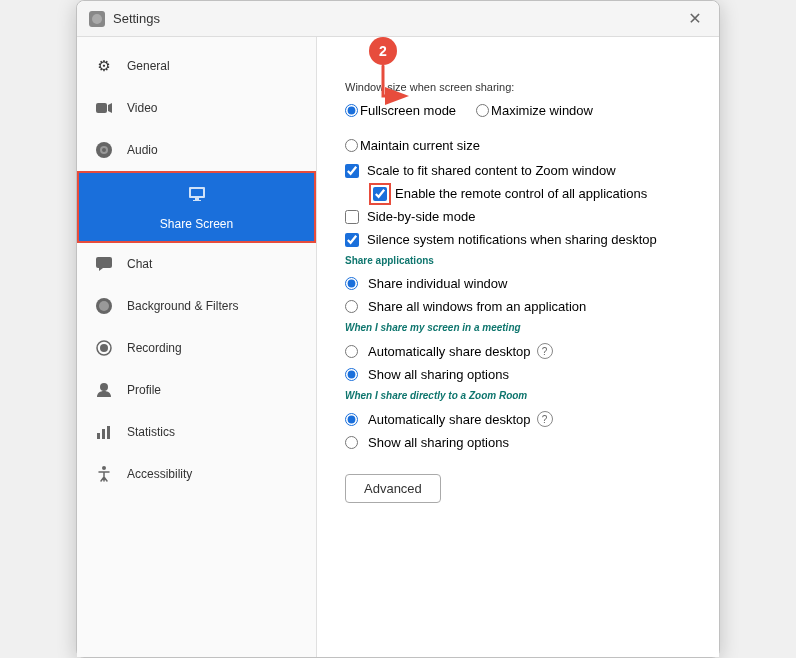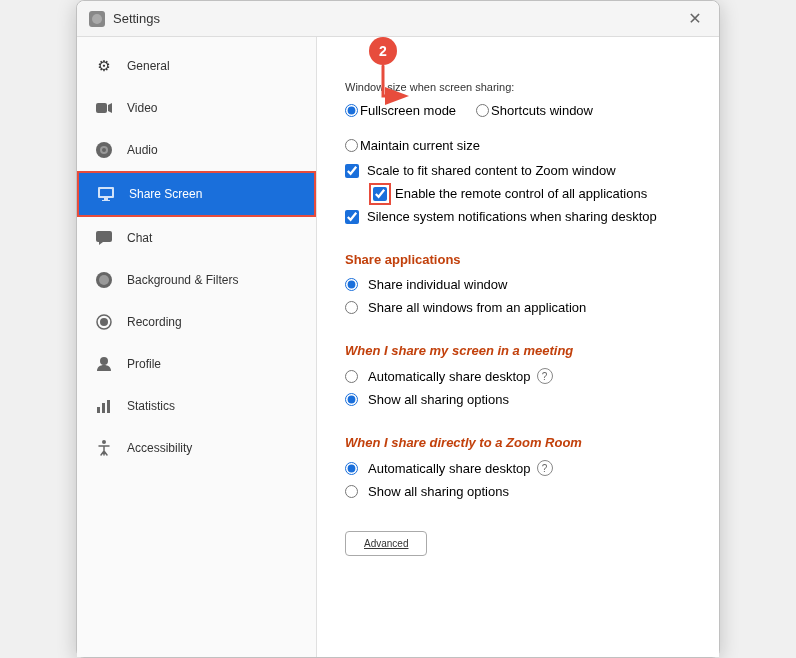--- a/index.html
+++ b/index.html
@@ -144,53 +144,52 @@
       accent-color: #1a6fdb;
       cursor: pointer;
       width: 14px;
       height: 14px;
     }
     .checkbox-highlighted {
       outline: 2px solid #e74c3c;
       outline-offset: 2px;
     }
     .section-header {
-      font-size: 13px;
+      font-size: 10px;
       font-weight: 600;
-      color: #c2410c;
-      margin-top: 28px;
+      color: #0f766e;
+      margin-top: 8px;
       margin-bottom: 10px;
     }
     .italic-header {
       font-style: italic;
       font-weight: 600;
     }
     .info-icon {
       display: inline-flex;
       align-items: center;
       justify-content: center;
       width: 16px;
       height: 16px;
       border: 1px solid #888;
       border-radius: 50%;
       font-size: 10px;
       color: #666;
       cursor: pointer;
       margin-left: 4px;
     }
     .advanced-btn {
-      margin-top: 24px;
+      margin-top: 16px;
       padding: 6px 18px;
       background: #fff;
       border: 1px solid #aaa;
       border-radius: 4px;
       cursor: pointer;
-      font-size: 10px;
+      font-size: 13px;
       color: #333;
-      text-decoration: underline;
     }
     
     .annotation-bubble {
       position: absolute;
       width: 28px;
       height: 28px;
       background: #e74c3c;
       border-radius: 50%;
       color: white;
       font-weight: bold;
@@ -244,21 +243,21 @@
         <span class="icon">
           <svg width="18" height="18" viewBox="0 0 18 18" fill="none">
             <circle cx="9" cy="9" r="8" fill="#666"></circle>
             <circle cx="9" cy="9" r="4" fill="#999"></circle>
             <circle cx="9" cy="9" r="2" fill="#666"></circle>
           </svg>
         </span>
         <span class="label">Audio</span>
       </div>
 
-      <div class="sidebar-item active relative-container" style="position:relative;">
+      <div class="sidebar-item active relative-container" style="position:relative;flex-direction:column;">
         <span class="icon">
           <svg width="18" height="18" viewBox="0 0 18 18" fill="none">
             <rect x="1" y="2" width="16" height="11" rx="1" fill="white" opacity="0.8"></rect>
             <rect x="3" y="4" width="12" height="7" rx="0.5" fill="#1a6fdb"></rect>
             <rect x="7" y="13" width="4" height="2" fill="white" opacity="0.8"></rect>
             <rect x="5" y="15" width="8" height="1" fill="white" opacity="0.8"></rect>
           </svg>
         </span>
         <span class="label">Share Screen</span>
 
@@ -350,39 +349,43 @@
       <p class="section-title" style="margin-bottom:10px; margin-top:20px;">Window size when screen sharing:</p>
 
       
       <div class="radio-group">
         <label class="radio-option">
           <input type="radio" name="windowsize" checked="" style="">
           <span>Fullscreen mode</span>
         </label>
         <label class="radio-option">
           <input type="radio" name="windowsize" style="">
-          <span>Shortcuts window</span>
+          <span>Maximize window</span>
         </label>
         <label class="radio-option">
           <input type="radio" name="windowsize" style="">
           <span>Maintain current size</span>
         </label>
       </div>
 
       
       <label class="checkbox-row">
         <input type="checkbox" checked="" style="">
         <span>Scale to fit shared content to Zoom window</span>
       </label>
 
       <label class="checkbox-row" style="position:relative;padding-left:28px;">
         <input type="checkbox" checked="" class="checkbox-highlighted" style="">
         <span>Enable the remote control of all applications</span>
       </label>
 
+      <label class="checkbox-row">
+        <input type="checkbox" style="">
+        <span>Side-by-side mode</span>
+      </label>
 
       <label class="checkbox-row">
         <input type="checkbox" checked="" style="">
         <span>Silence system notifications when sharing desktop</span>
       </label>
 
       
       <div class="section-header">Share applications</div>
 
       <label class="radio-option" style="display:flex; margin-bottom:8px;">

